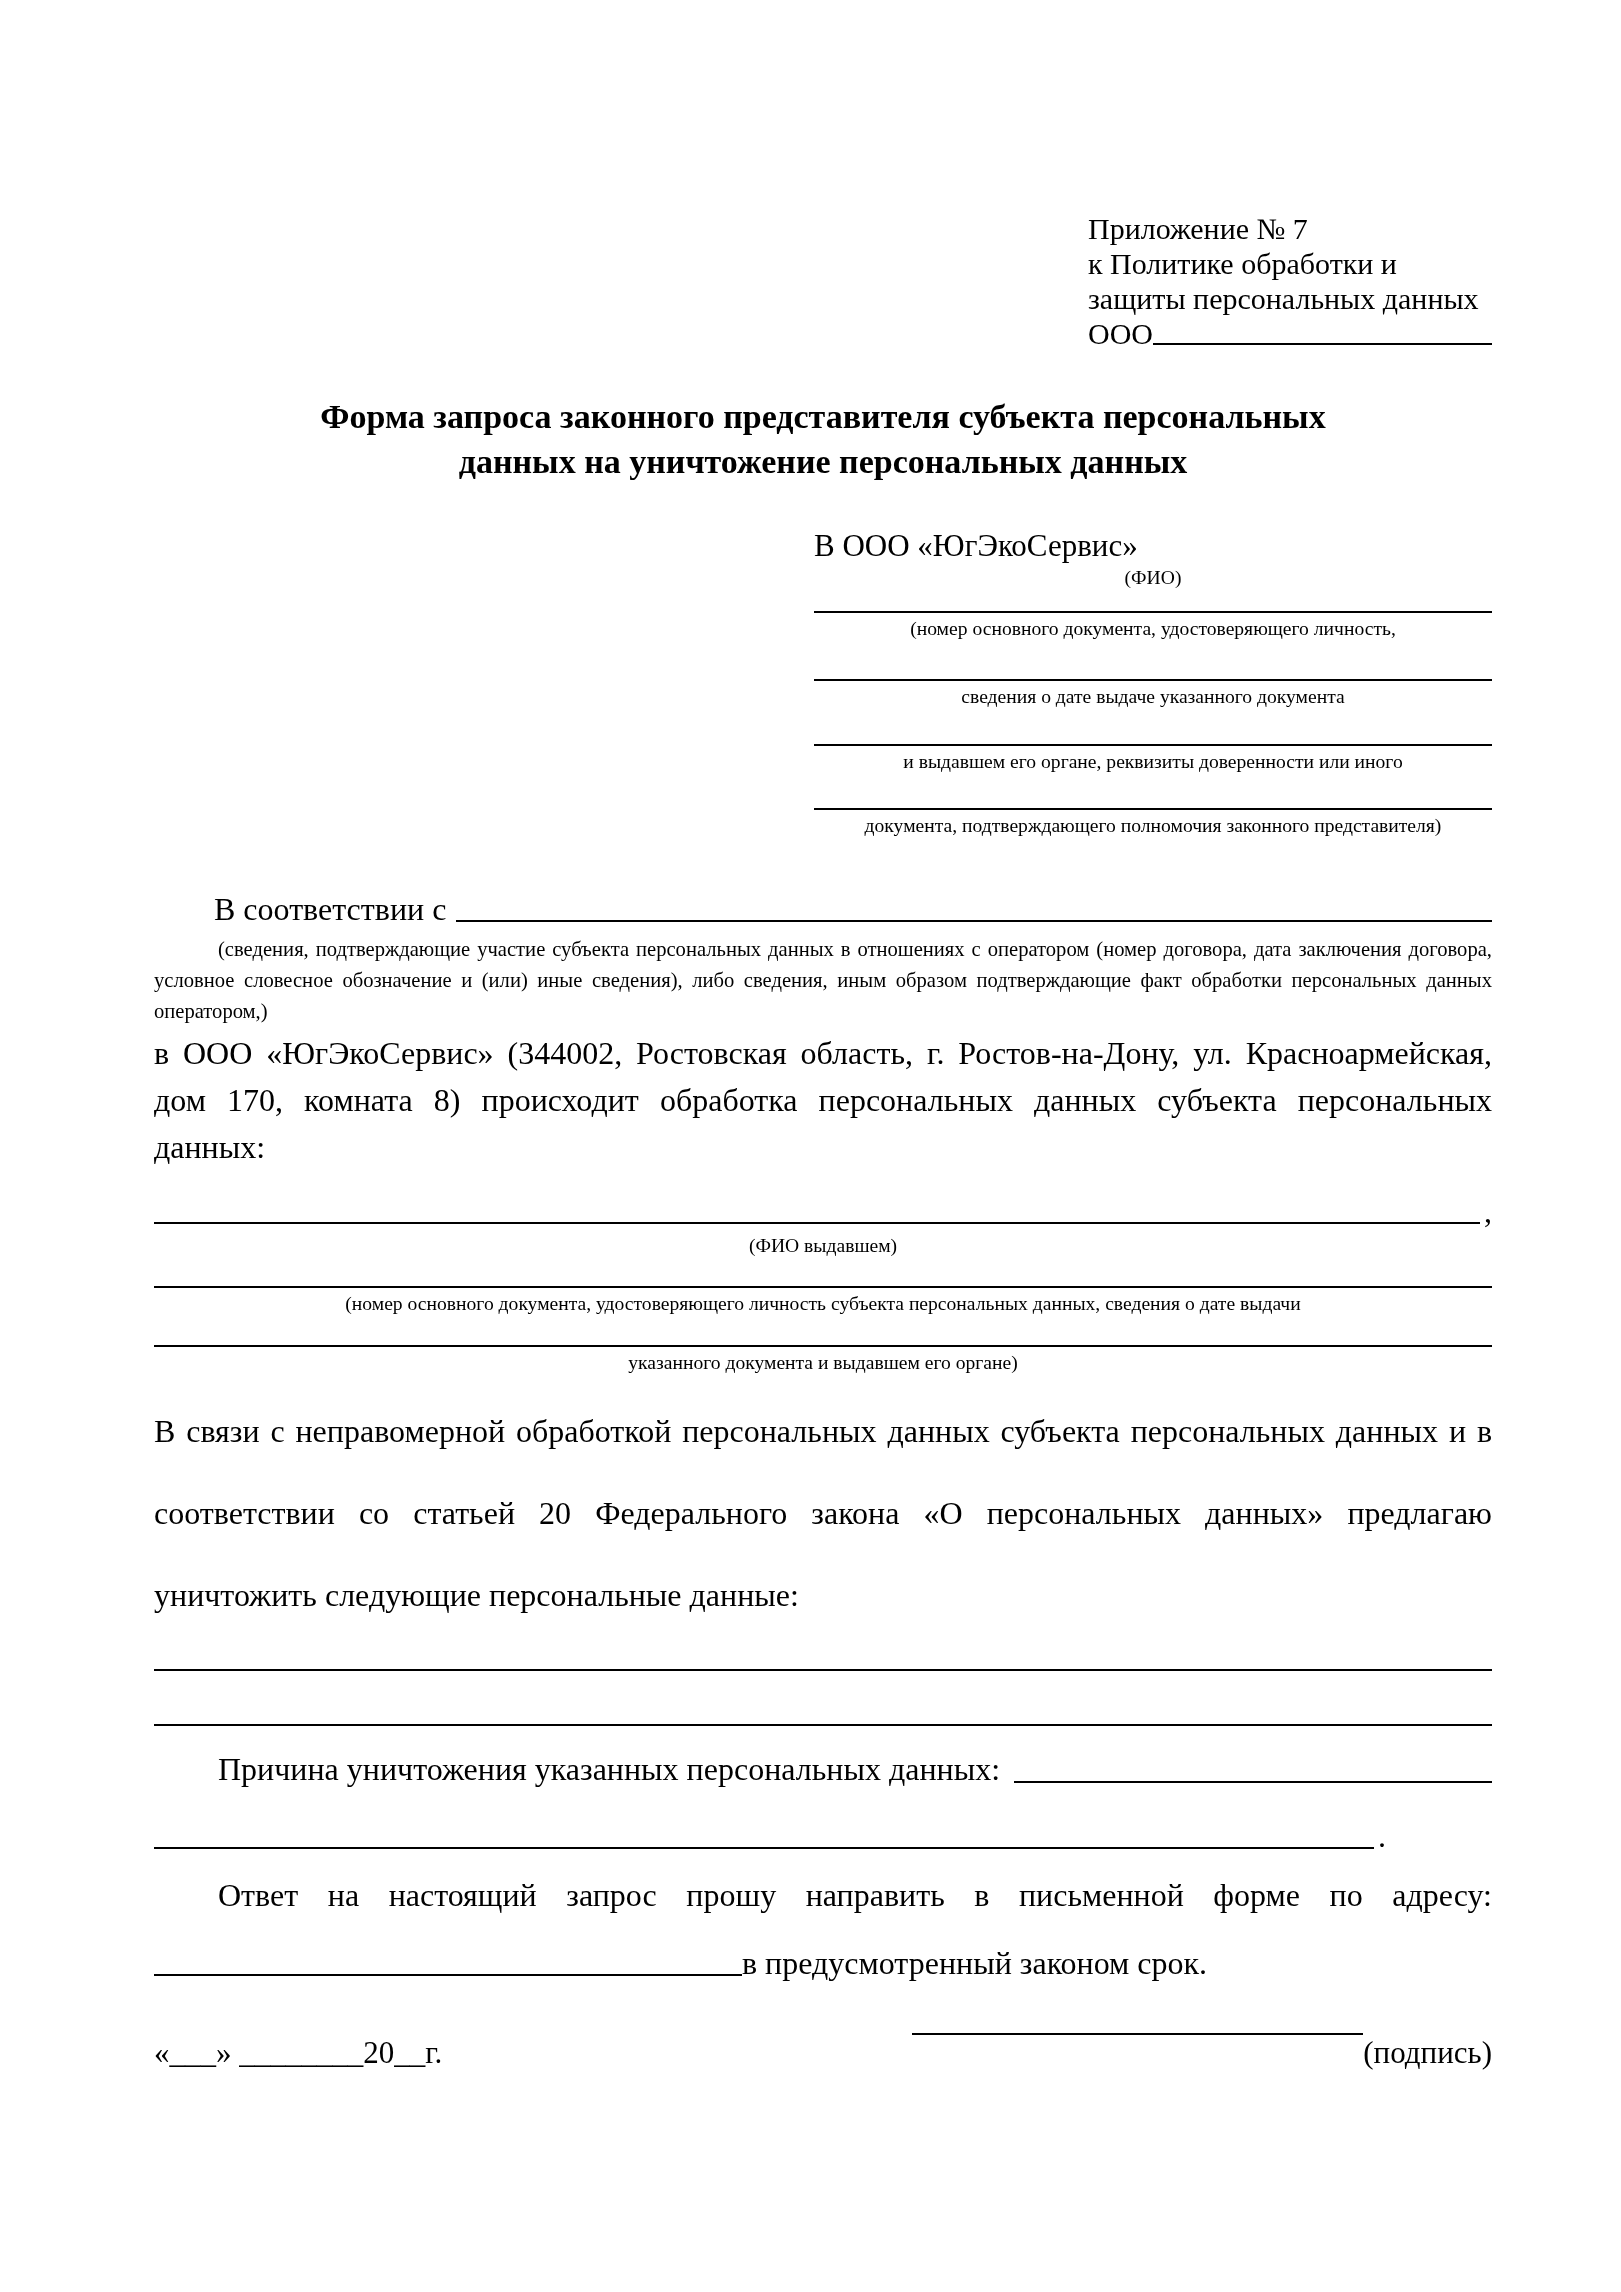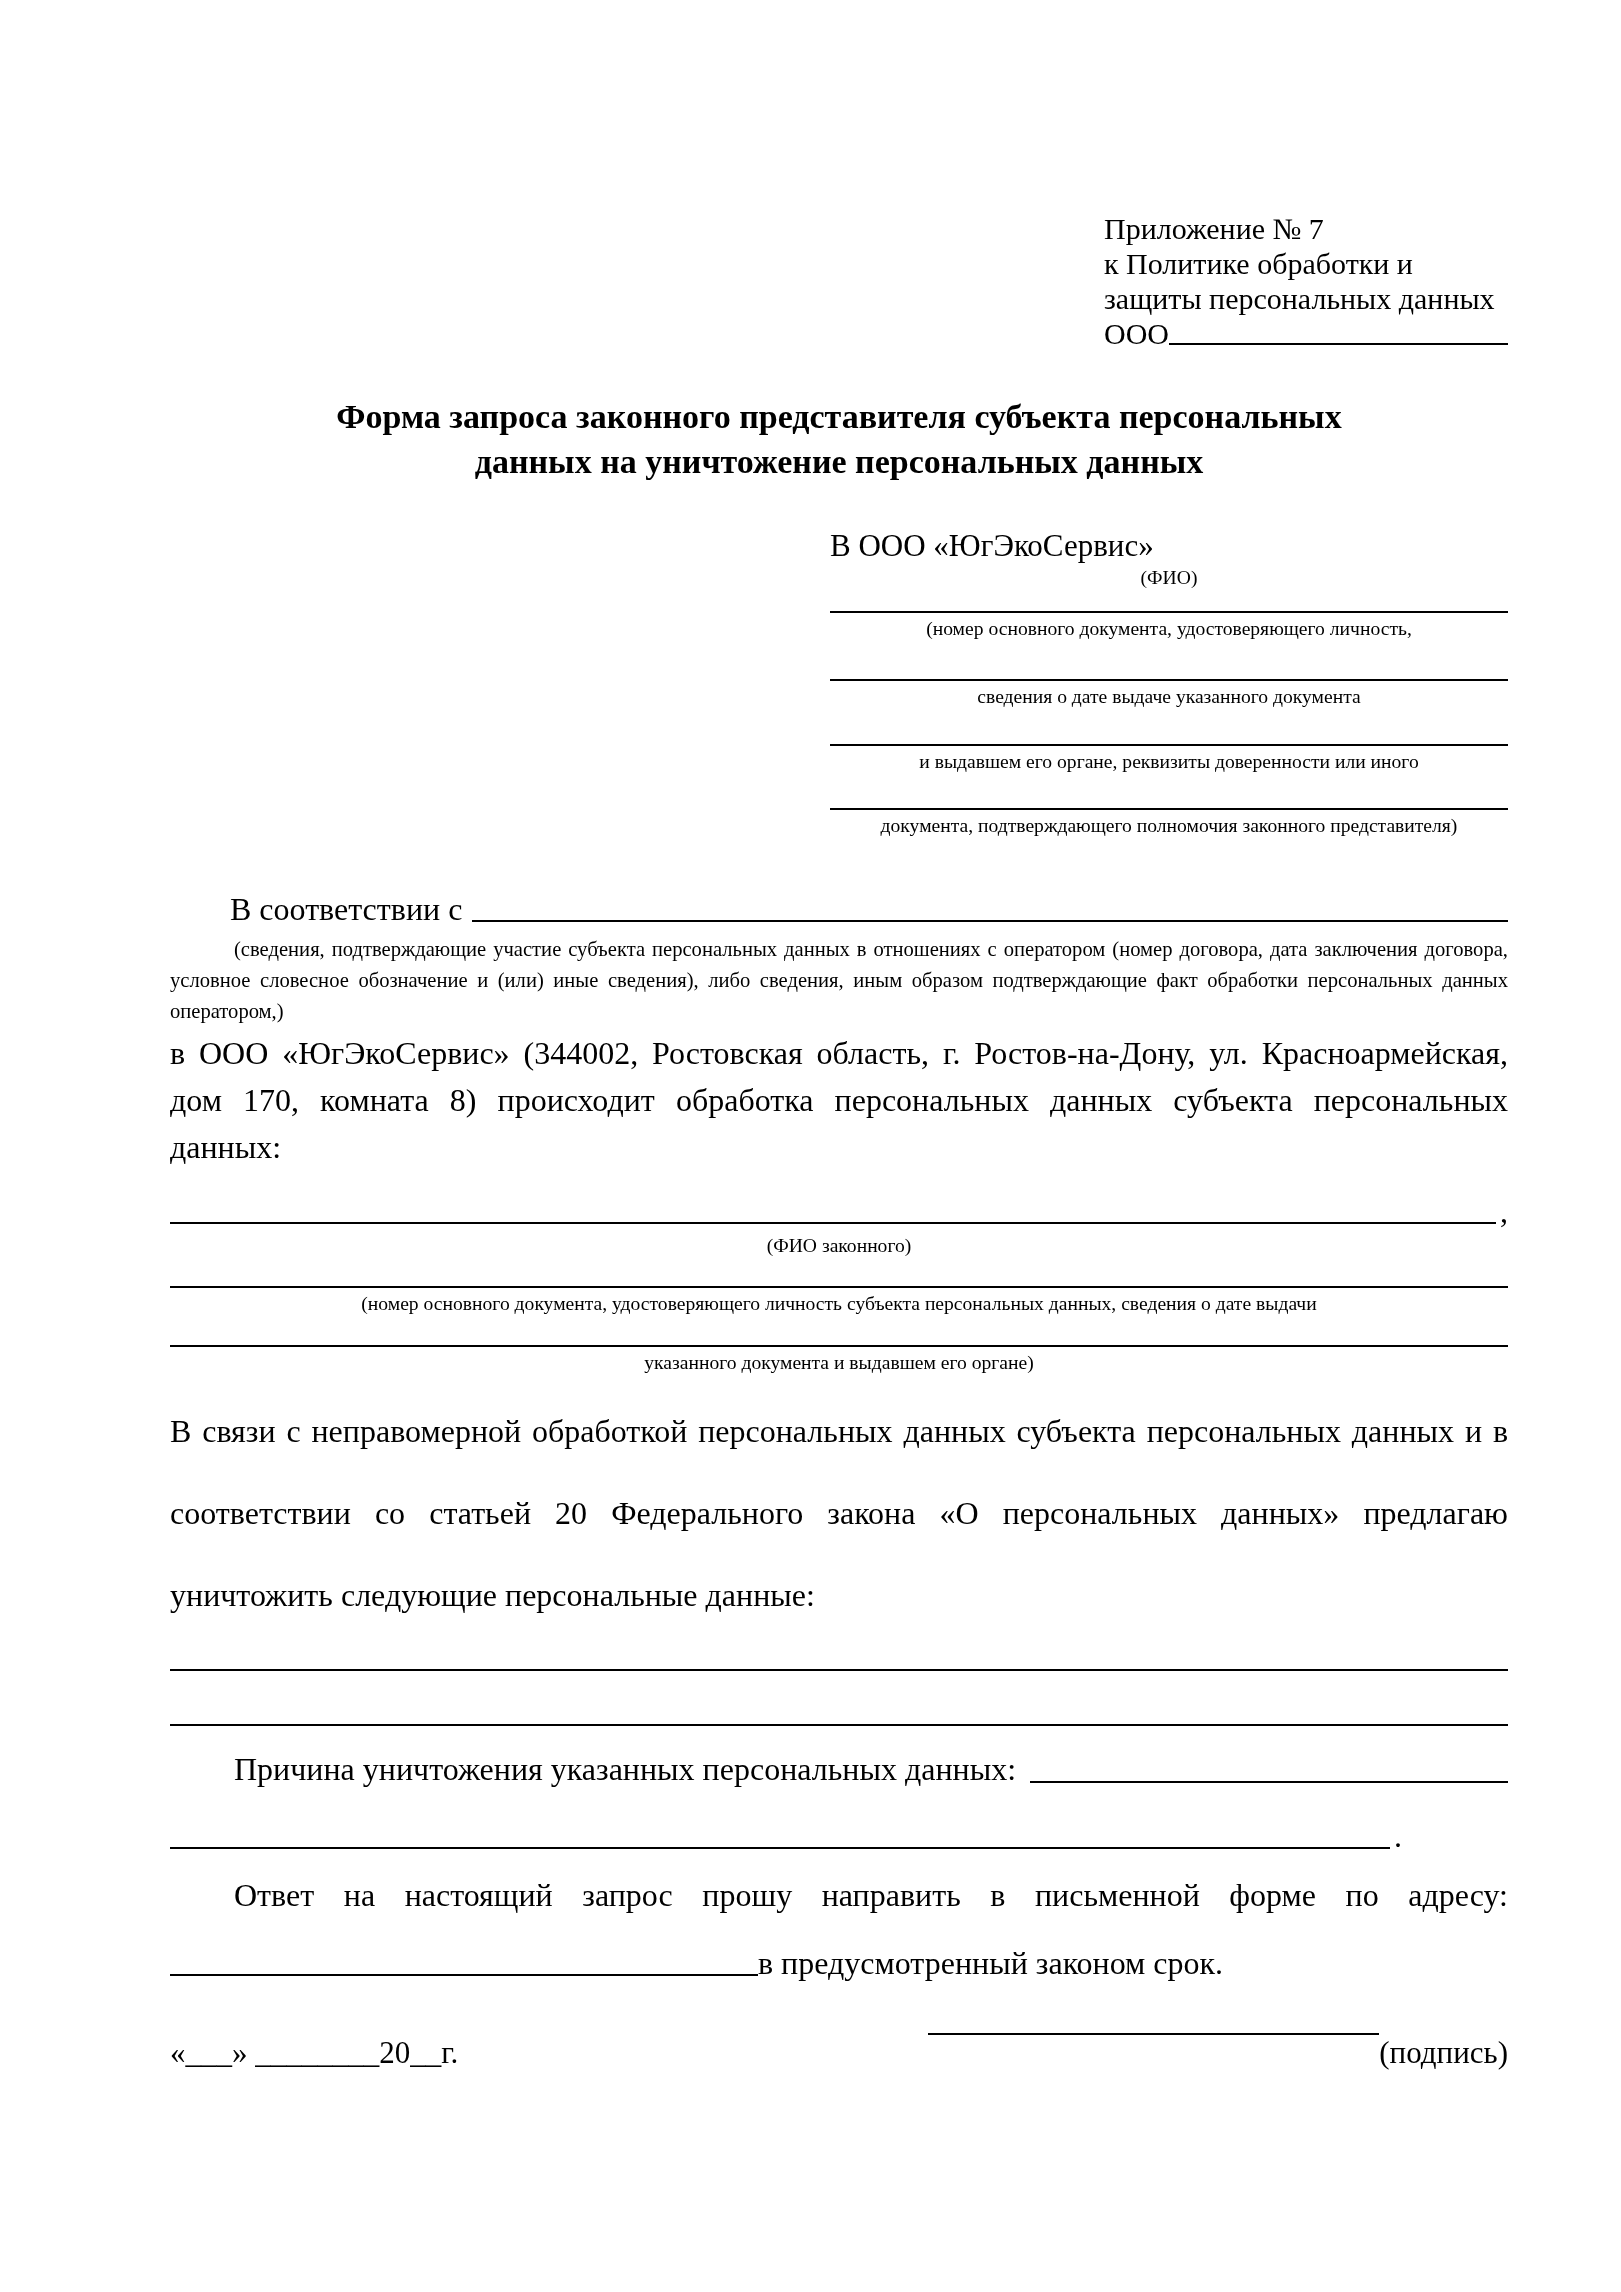--- a/index.html
+++ b/index.html
@@ -8,21 +8,21 @@
     width:1621px;
     height:2293px;
     margin:0 auto;
     background:#ffffff;
     font-family:"Liberation Serif","DejaVu Serif",serif;
     color:#000;
     overflow:hidden;
   }
   .content{
     position:absolute;
-    left:170px;
+    left:154px;
     top:0;
     width:1338px;
   }
   
   .row{display:flex;align-items:flex-end;}
   .fill-line{flex:1;border-bottom:2.9px solid #000;margin-bottom:5.9px;height:0;}
   .hr{border-bottom:2.9px solid #000;height:0;}
   .cap{
     font-size:19.6px;
     line-height:23.5px;
@@ -159,21 +159,21 @@
         <span class="fill-line"></span>
       </div>
       <div class="note">(сведения, подтверждающие участие субъекта персональных данных в отношениях с оператором (номер договора, дата заключения договора, условное словесное обозначение и (или) иные сведения), либо сведения, иным образом подтверждающие факт обработки персональных данных оператором,)</div>
 
       <div class="para">в ООО «ЮгЭкоСервис» (344002, Ростовская область, г. Ростов-на-Дону, ул. Красноармейская, дом 170, комната 8) происходит обработка персональных данных субъекта персональных данных:</div>
 
       <div class="row subject-row">
         <span class="fill-line"></span>
         <span class="tail">,</span>
       </div>
-      <div class="cap">(ФИО законного)</div>
+      <div class="cap">(ФИО выдавшем)</div>
 
       <div class="hr sub"></div>
       <div class="cap">(номер основного документа, удостоверяющего личность субъекта персональных данных, сведения о дате выдачи</div>
 
       <div class="hr sub"></div>
       <div class="cap">указанного документа и выдавшем его органе)</div>
 
       <div class="para-spread">В связи с неправомерной обработкой персональных данных субъекта персональных данных и в соответствии со статьей 20 Федерального закона «О персональных данных» предлагаю уничтожить следующие персональные данные:</div>
 
       <div class="hr blank1"></div>

